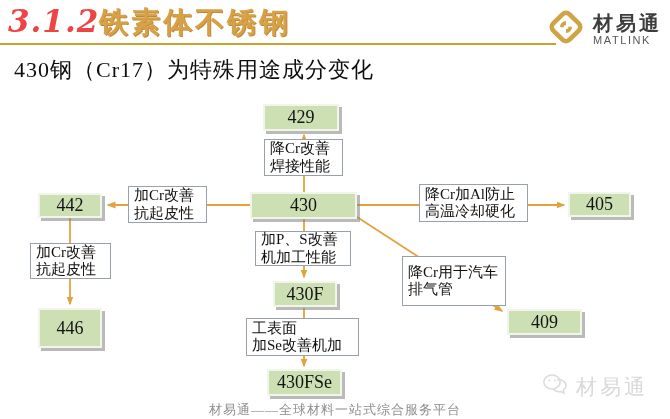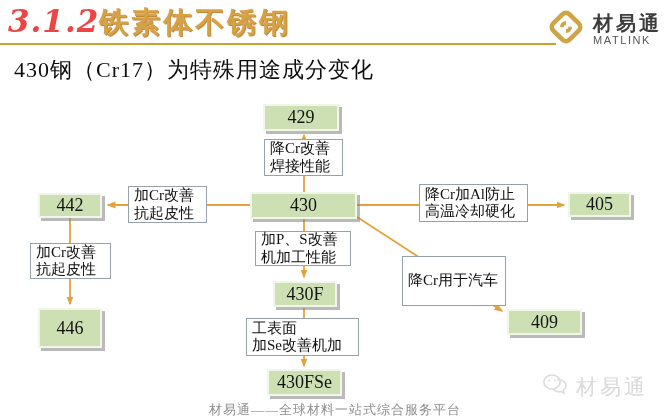--- a/index.html
+++ b/index.html
@@ -107,20 +107,21 @@
 <div class="note" style="left:30px;top:243px;width:81px;height:36px;">
   <span>加Cr改善</span>
   <span>抗起皮性</span>
 </div>
 <div class="note" style="left:419px;top:184px;width:109px;height:38px;">
   <span>降Cr加Al防止</span>
   <span>高温冷却硬化</span>
 </div>
 <div class="note" style="left:402px;top:256px;width:104px;height:50px;">
   <span>降Cr用于汽车</span>
+  <span>排气管</span>
 </div>
 <div class="note" style="left:255px;top:231px;width:96px;height:35px;">
   <span>加P、S改善</span>
   <span>机加工性能</span>
 </div>
 <div class="note" style="left:246px;top:318px;width:113px;height:38px;">
   <span>工表面</span>
   <span>加Se改善机加</span>
 </div>
 

